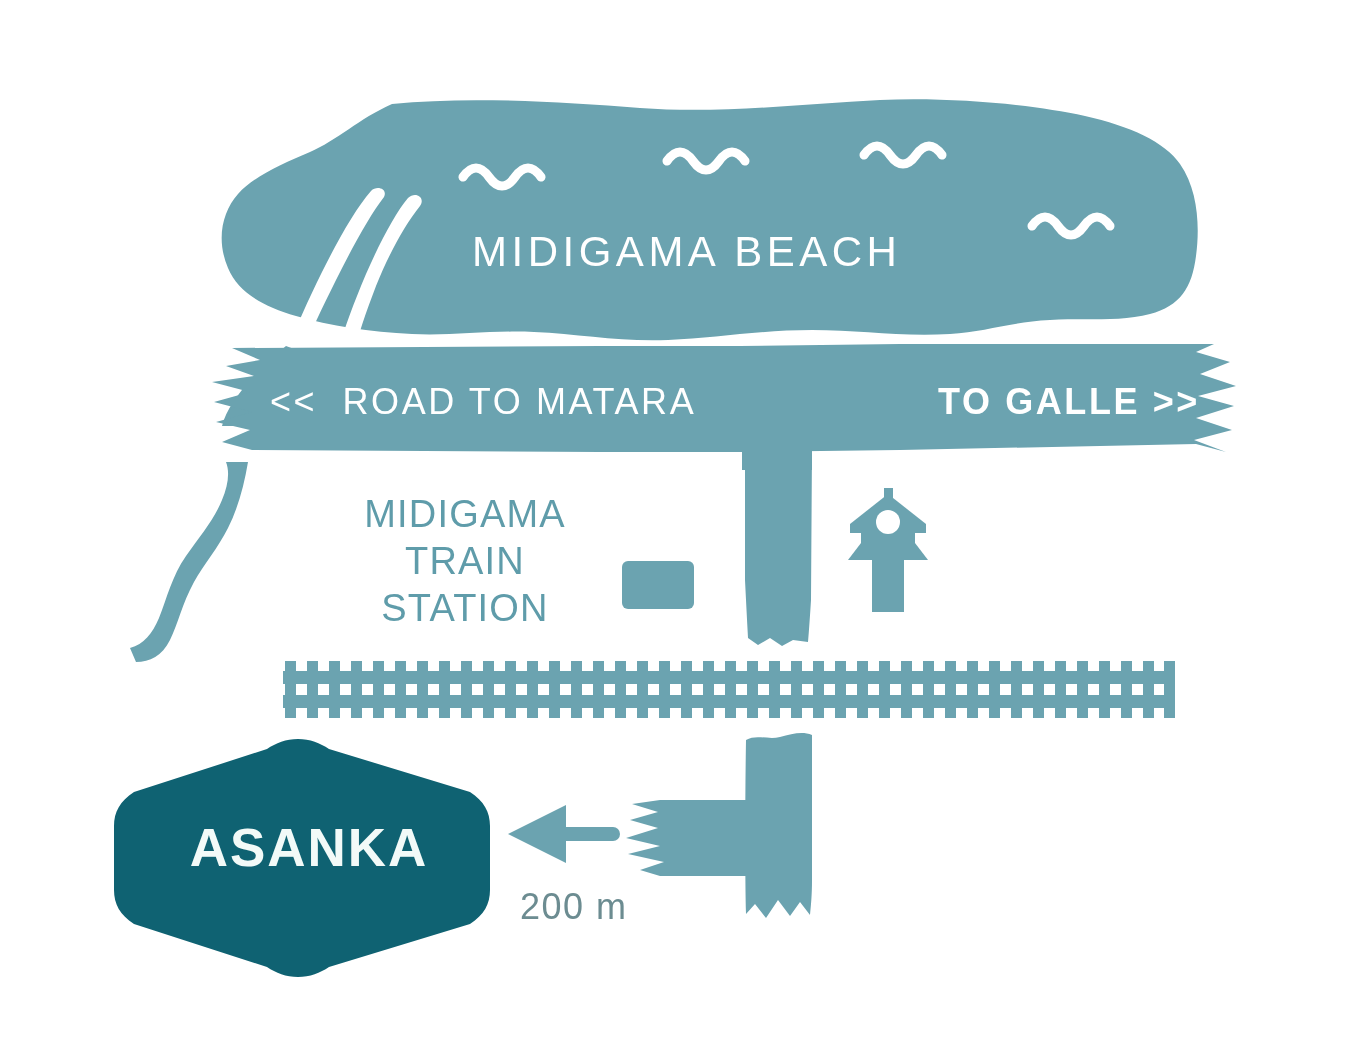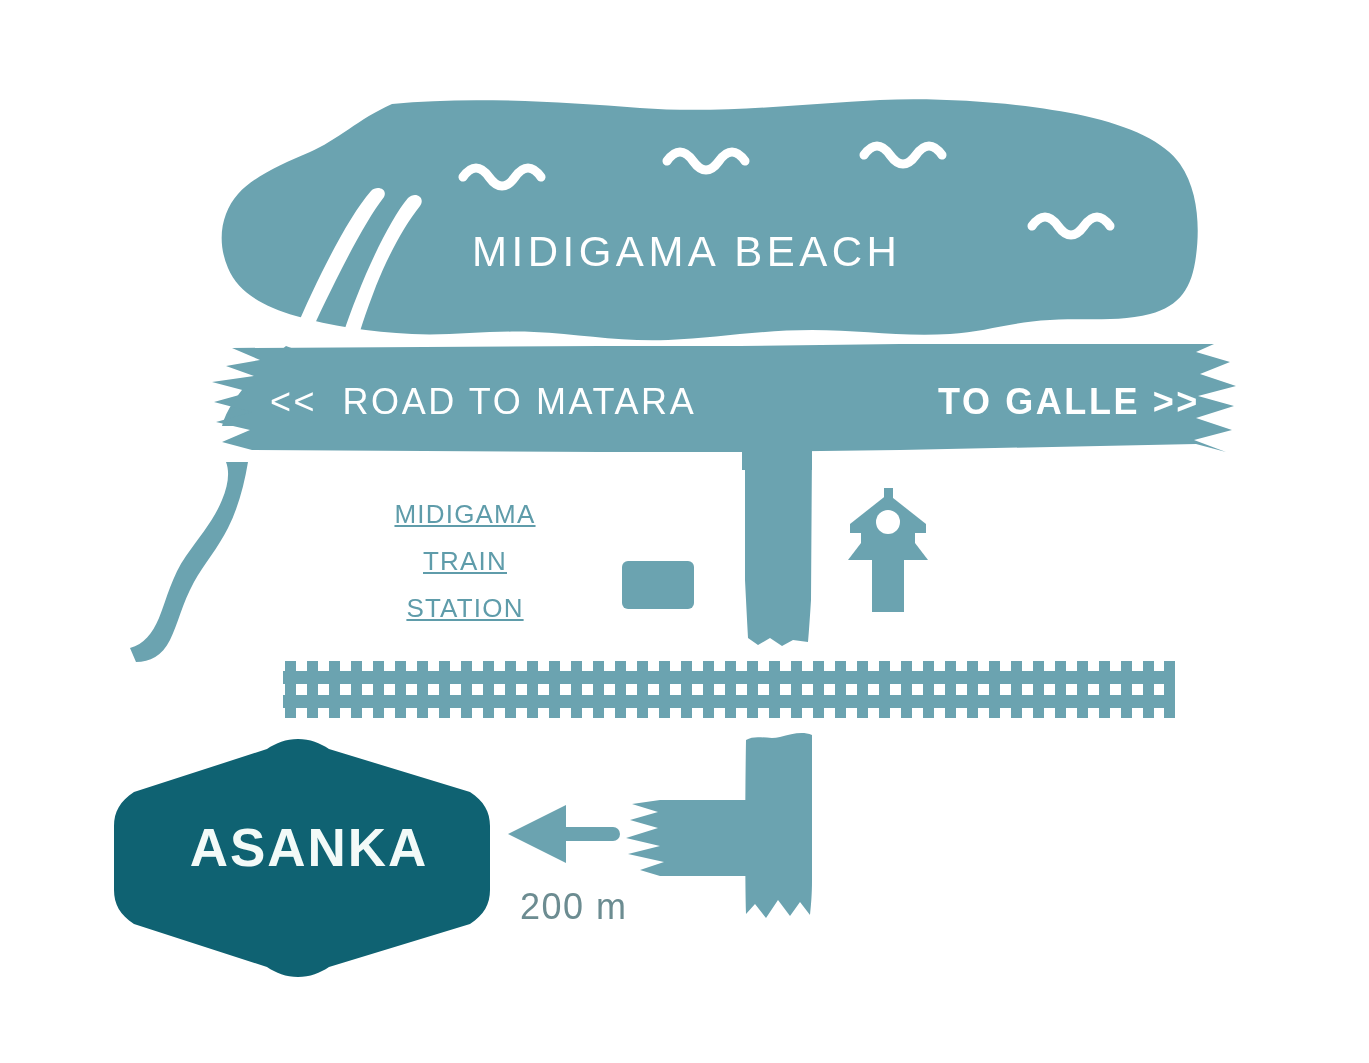--- a/index.html
+++ b/index.html
@@ -61,25 +61,24 @@
     letter-spacing: 2.6px;
     margin-left: 48px;
   }
   
   #station-label {
     left: 330px;
     top: 491px;
     width: 270px;
     text-align: center;
     color: #5F9CAA;
-    font-size: 26px;
+    font-size: 38px;
     font-weight: 300;
     line-height: 47px;
     letter-spacing: 1.2px;
-    text-decoration: underline;
   }
   
   #clocktower-label {
     left: 955px;
     top: 500px;
     width: 230px;
     text-align: left;
     color: #5F9CAA;
     font-size: 38px;
     font-weight: 300;

